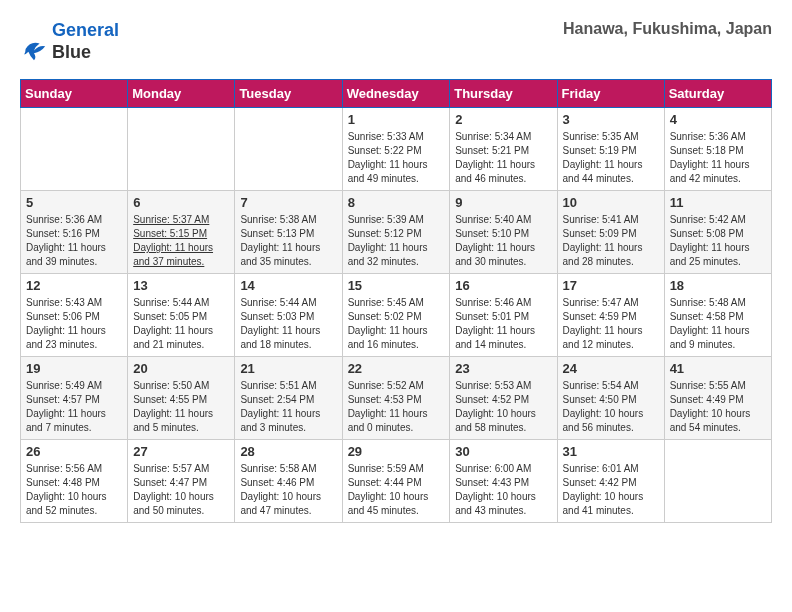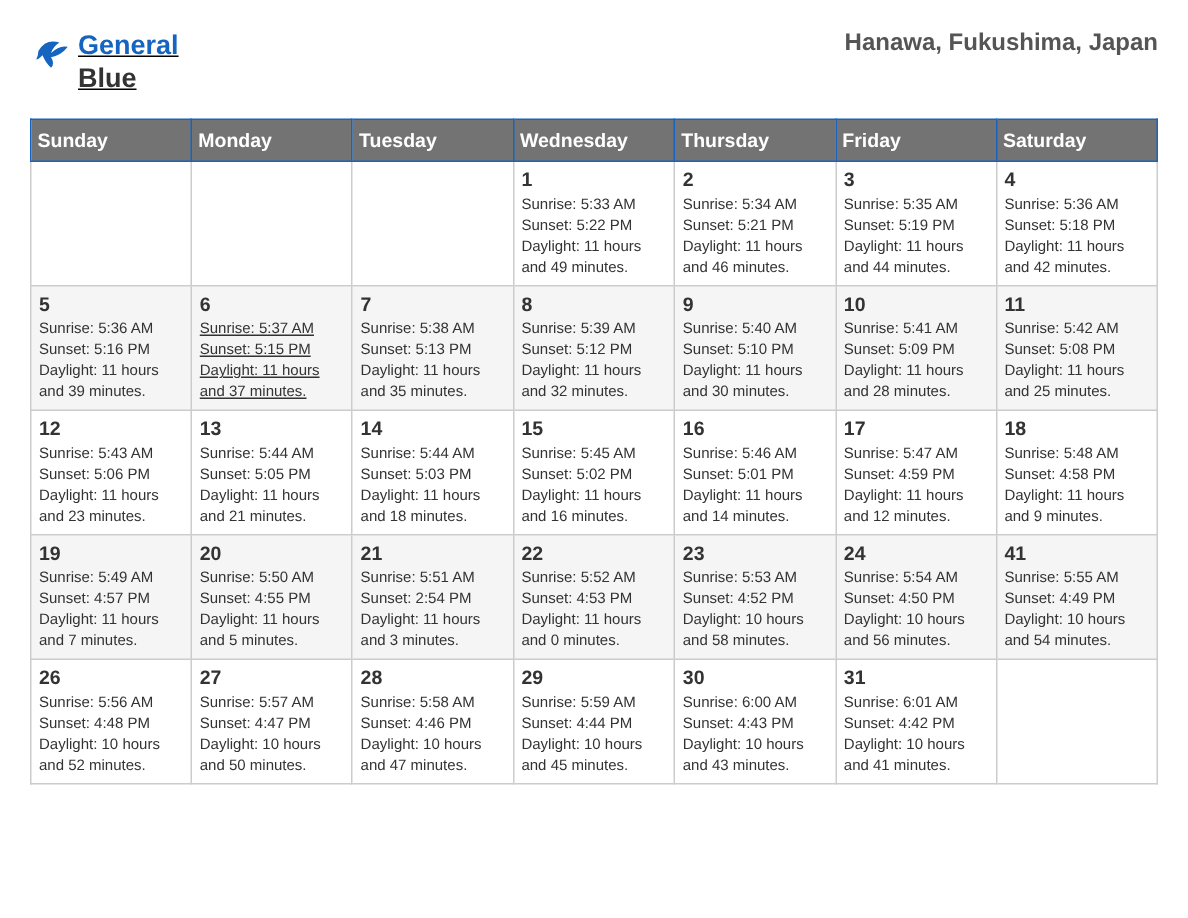--- a/index.html
+++ b/index.html
@@ -11,23 +11,22 @@
       padding: 20px;
     }
     .header {
       display: flex;
       justify-content: space-between;
       align-items: flex-start;
       margin-bottom: 16px;
     }
     .logo {
       display: flex;
-      align-items: flex-start;
+      align-items: flex-end;
       gap: 4px;
-      text-decoration: underline;
     }
     .logo-text {
       font-size: 18px;
       font-weight: bold;
       color: #333;
       line-height: 1.2;
     }
     .logo-text span {
       color: #1565c0;
     }
@@ -47,21 +46,21 @@
       font-size: 16px;
       color: #555;
       font-weight: bold;
     }
     .calendar {
       width: 100%;
       border-collapse: collapse;
       border: 1px solid #ccc;
     }
     .calendar th {
-      background: #737373;
+      background: #be185d;
       color: #fff;
       font-size: 13px;
       font-weight: bold;
       padding: 6px 4px;
       text-align: left;
       border: 1px solid #1565c0;
     }
     .calendar td {
       vertical-align: top;
       border: 1px solid #ccc;

